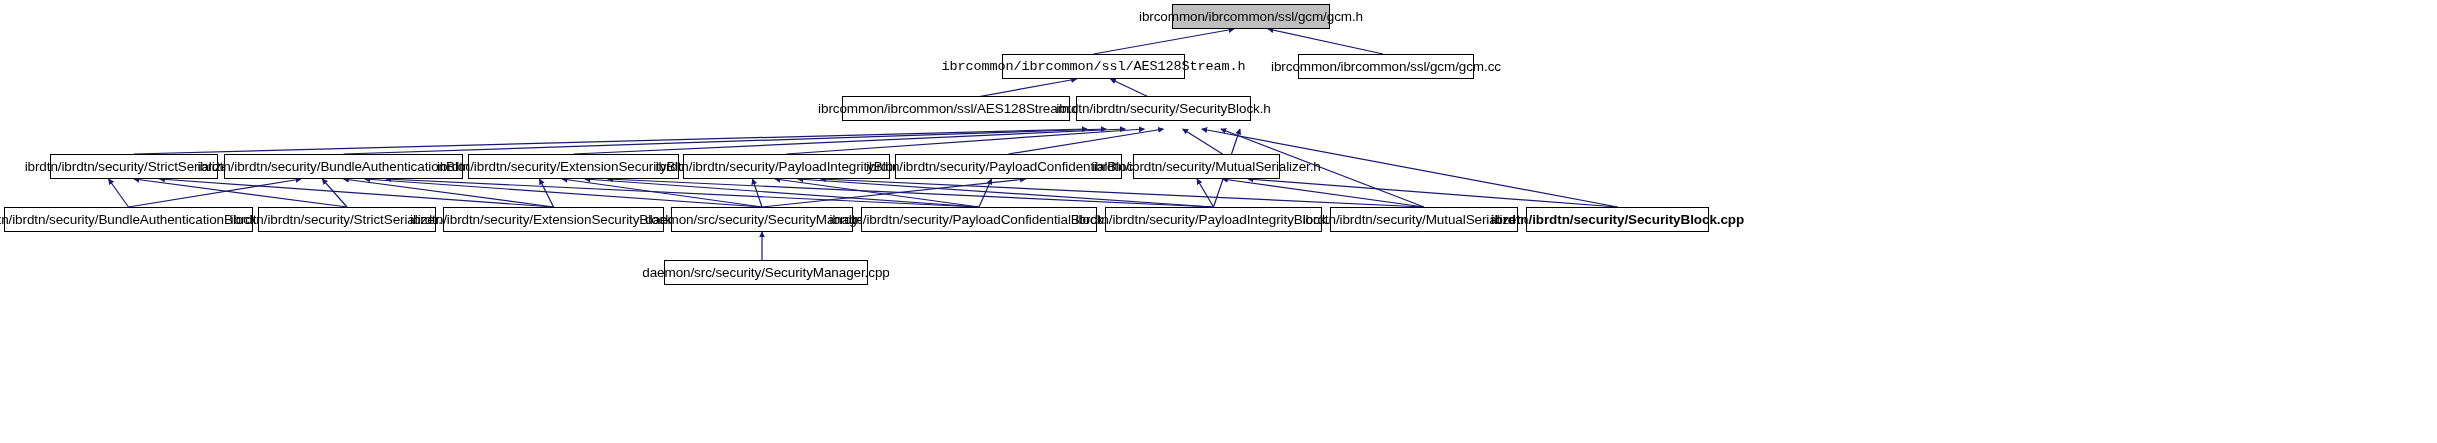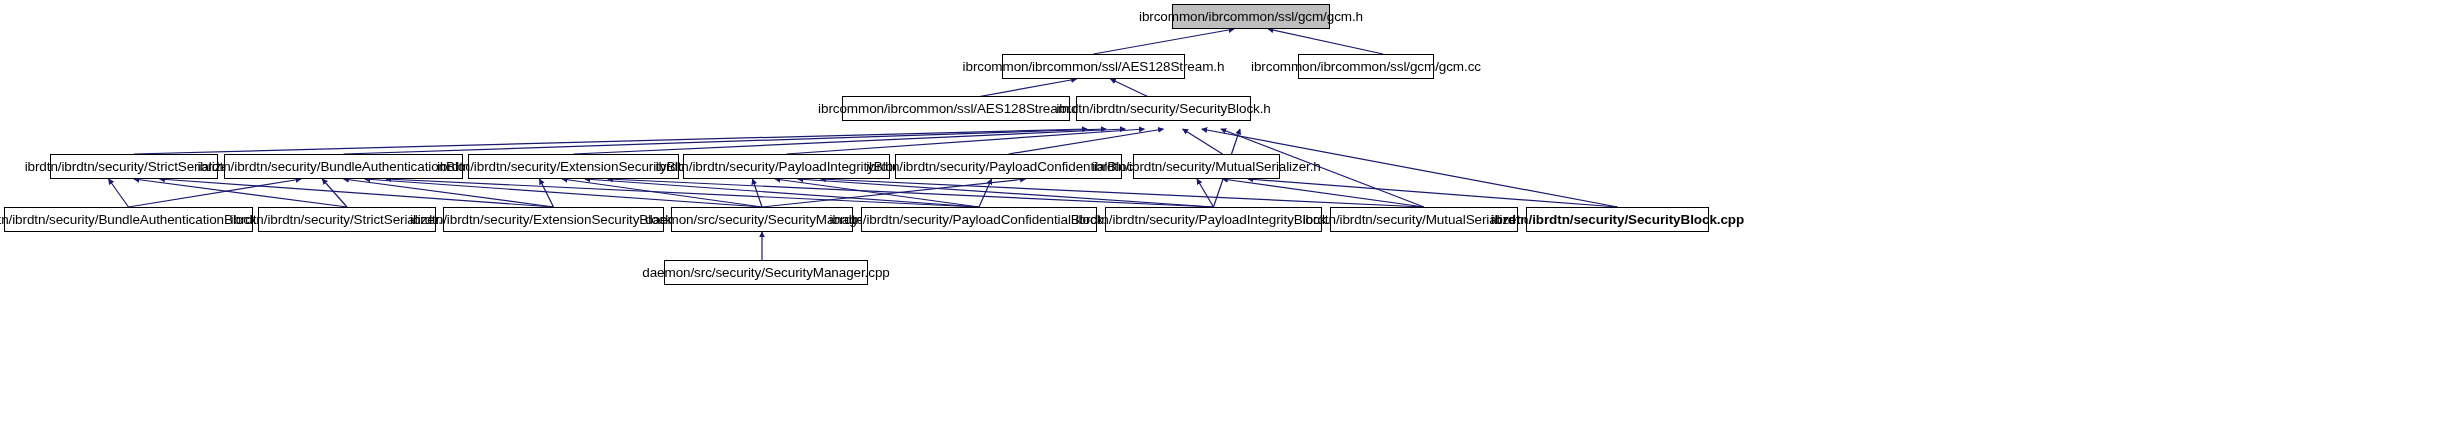--- a/index.html
+++ b/index.html
@@ -96,24 +96,24 @@
         <line x1="1213.5" y1="207" x2="1197" y2="179" stroke="#191970" stroke-width="1.2" marker-end="url(#arrow)"></line>
         <line x1="1424" y1="207" x2="1222.5" y2="179" stroke="#191970" stroke-width="1.2" marker-end="url(#arrow)"></line>
         <line x1="1617.5" y1="207" x2="1248" y2="179" stroke="#191970" stroke-width="1.2" marker-end="url(#arrow)"></line>
         <line x1="762" y1="260" x2="762" y2="232" stroke="#191970" stroke-width="1.2" marker-end="url(#arrow)"></line>
       </g>
   </svg>
   <div id="nodes">
       <div class="node root" style="left: 1172px; top: 4px; width: 158px;">
         <span class="node-label">ibrcommon/ibrcommon/ssl/gcm/gcm.h</span>
       </div>
-      <div class="node" style="left: 1002px; top: 54px; width: 183px;">
+      <div class="node" style="left: 1002px; top: 54px; width: 183px; font-family: Liberation Mono, monospace;">
         <span class="node-label">ibrcommon/ibrcommon/ssl/AES128Stream.h</span>
       </div>
-      <div class="node" style="left: 1298px; top: 54px; width: 136px;">
+      <div class="node" style="left: 1298px; top: 54px; width: 176px;">
         <span class="node-label">ibrcommon/ibrcommon/ssl/gcm/gcm.cc</span>
       </div>
       <div class="node" style="left: 842px; top: 96px; width: 228px;">
         <span class="node-label">ibrcommon/ibrcommon/ssl/AES128Stream.cpp</span>
       </div>
       <div class="node" style="left: 1076px; top: 96px; width: 175px;">
         <span class="node-label">ibrdtn/ibrdtn/security/SecurityBlock.h</span>
       </div>
       <div class="node" style="left: 50px; top: 154px; width: 168px;">
         <span class="node-label">ibrdtn/ibrdtn/security/StrictSerializer.h</span>

